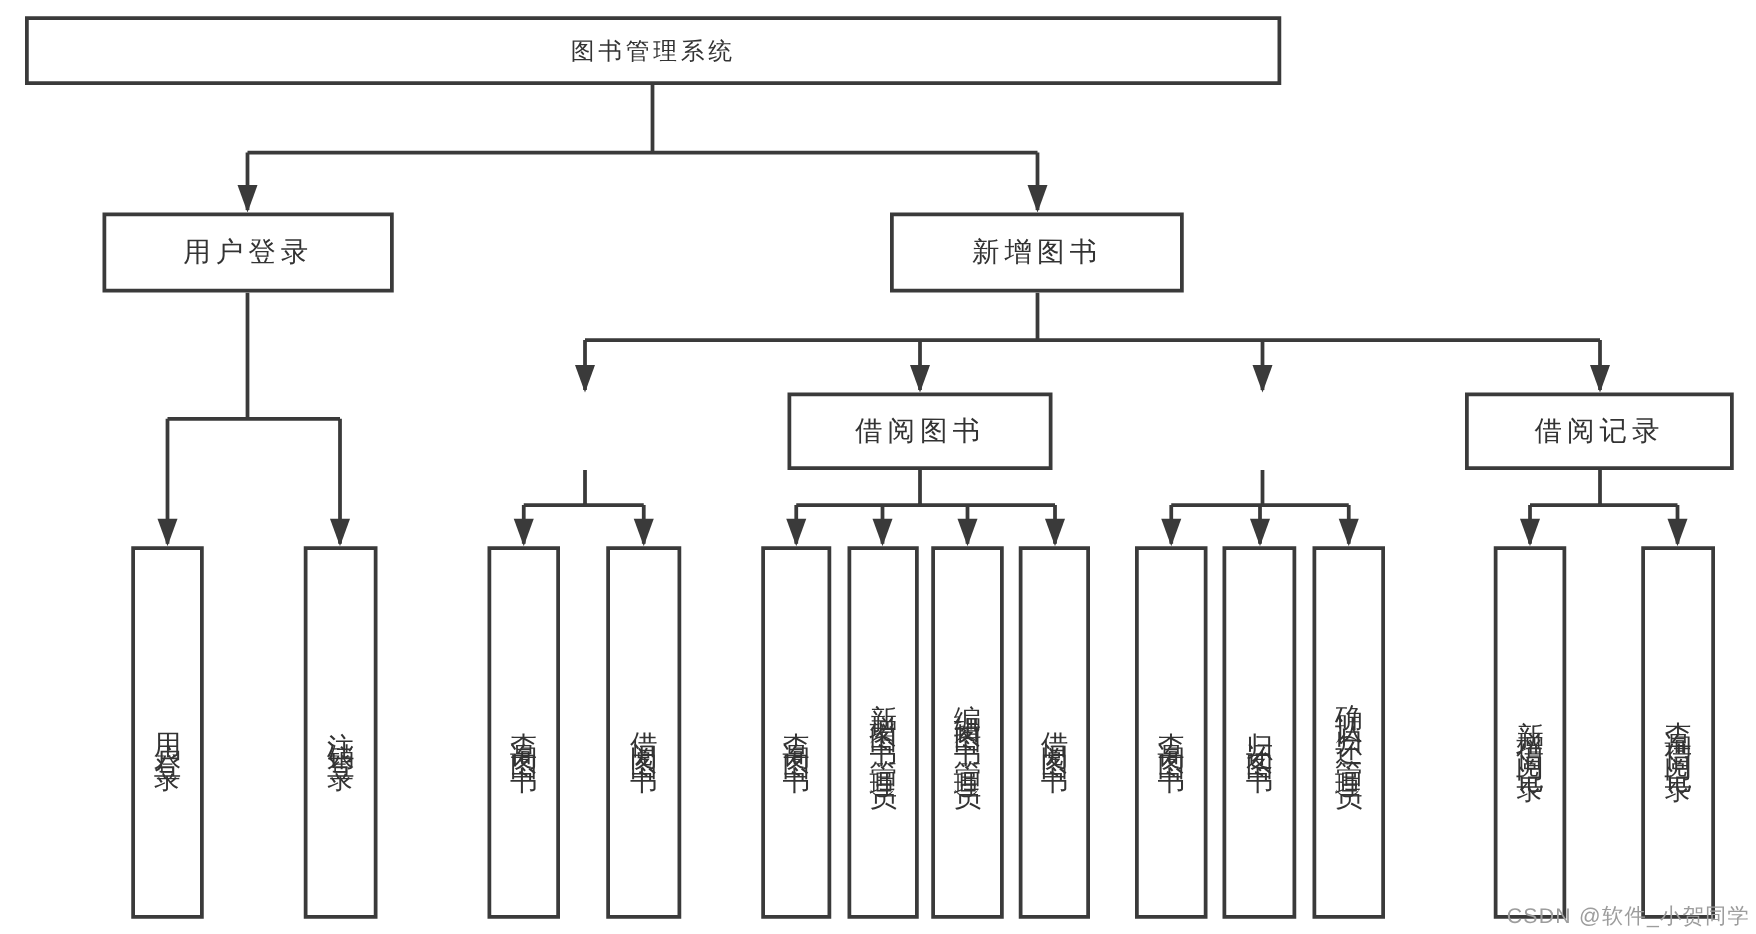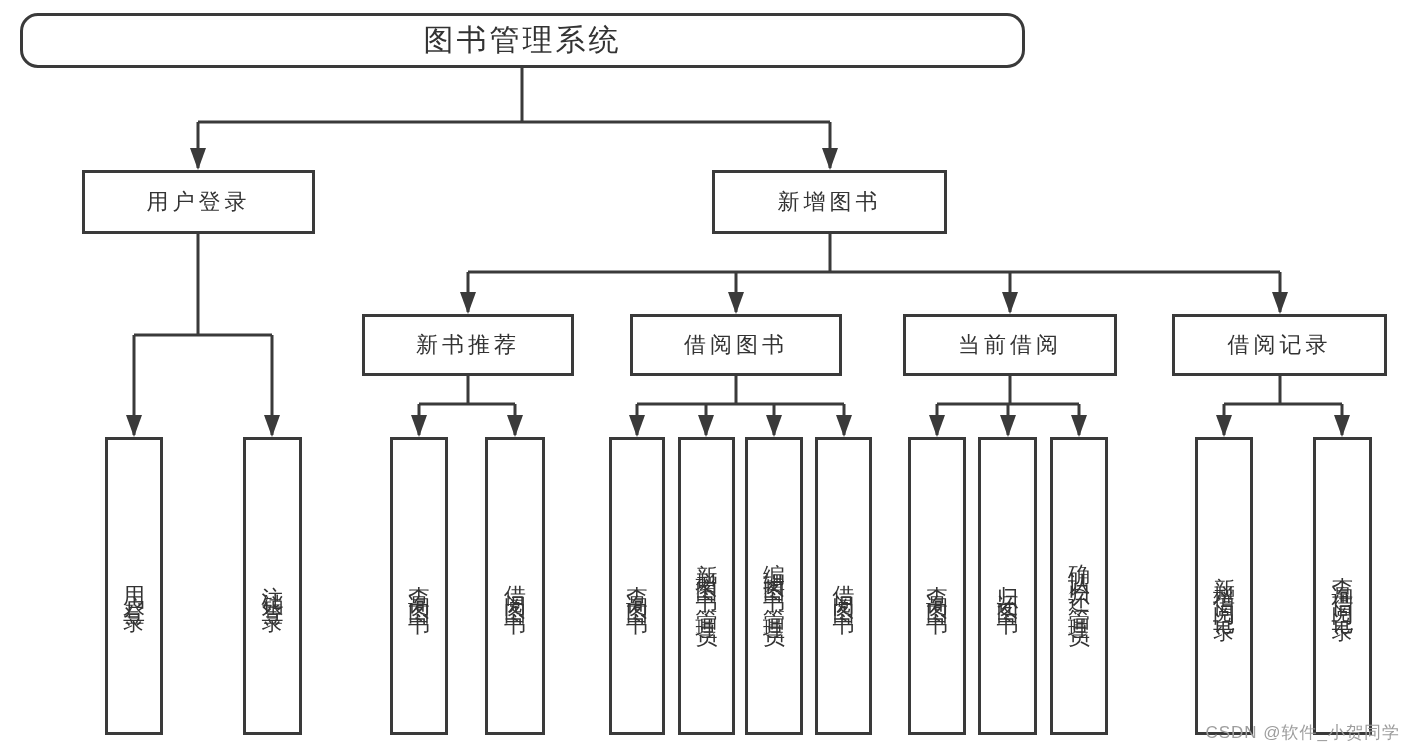--- a/index.html
+++ b/index.html
@@ -26,21 +26,21 @@
     box-sizing:border-box;
     border:3px solid var(--line);
     background:var(--box_bg);
     color:var(--text);
     display:flex;
     align-items:center;
     justify-content:center;
     text-align:center;
   }
   .hbox{font-size:22px;letter-spacing:4px;}
-  .rootbox{font-size:30px;letter-spacing:3px;border-radius:18px;}
+  .rootbox{font-size:19px;letter-spacing:3px;}
   .vbox{font-size:22px;}
   .vbox .vtext{
     writing-mode:vertical-lr;
     letter-spacing:9px;
     line-height:1;
     white-space:nowrap;
   }
   .watermark{
     position:absolute;
     right:5px;
@@ -93,23 +93,21 @@
       <polygon class="arrow" points="1216,415 1232,415 1224,437"></polygon>
       <polygon class="arrow" points="1334,415 1350,415 1342,437"></polygon>
     </g>
   </svg>
 
   <div class="node hbox rootbox" style="left:20px;top:13px;width:1005px;height:55px;">图书管理系统</div>
 
   <div class="node hbox" style="left:82px;top:170px;width:233px;height:64px;">用户登录</div>
   <div class="node hbox" style="left:712px;top:170px;width:235px;height:64px;">新增图书</div>
 
-  <div class="node hbox" style="left:362px;top:314px;width:212px;height:62px;">新书推荐</div>
   <div class="node hbox" style="left:630px;top:314px;width:212px;height:62px;">借阅图书</div>
-  <div class="node hbox" style="left:903px;top:314px;width:214px;height:62px;">当前借阅</div>
   <div class="node hbox" style="left:1172px;top:314px;width:215px;height:62px;">借阅记录</div>
 
   <div class="node vbox" style="left:105px;top:437px;width:58px;height:298px;">
     <span class="vtext">用户登录</span>
   </div>
   <div class="node vbox" style="left:243px;top:437px;width:59px;height:298px;">
     <span class="vtext">注销登录</span>
   </div>
 
   <div class="node vbox" style="left:390px;top:437px;width:58px;height:298px;">

